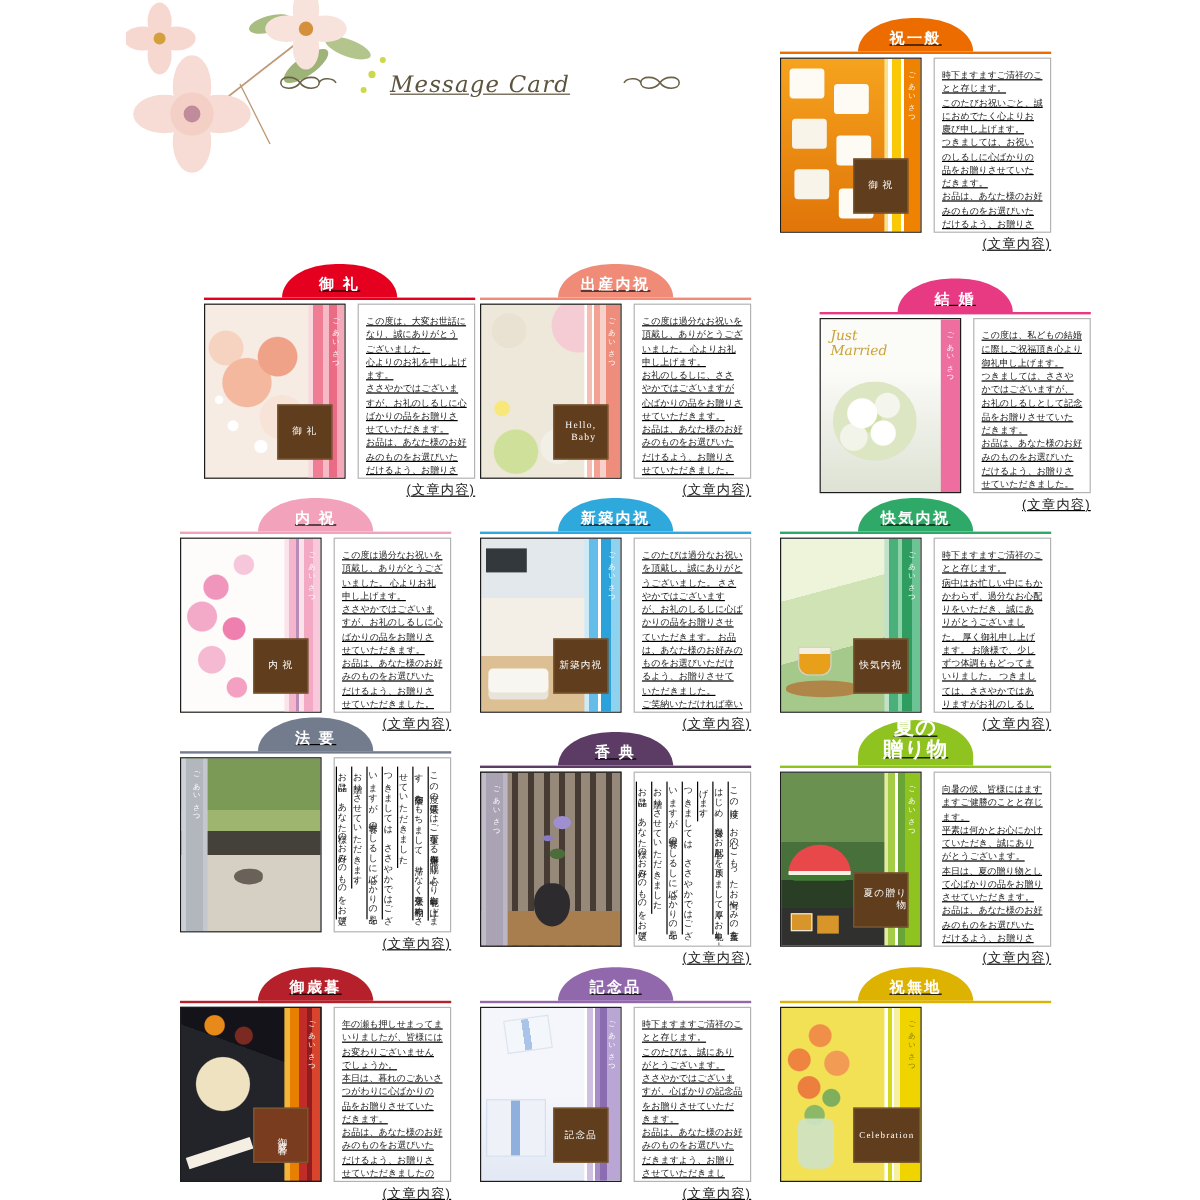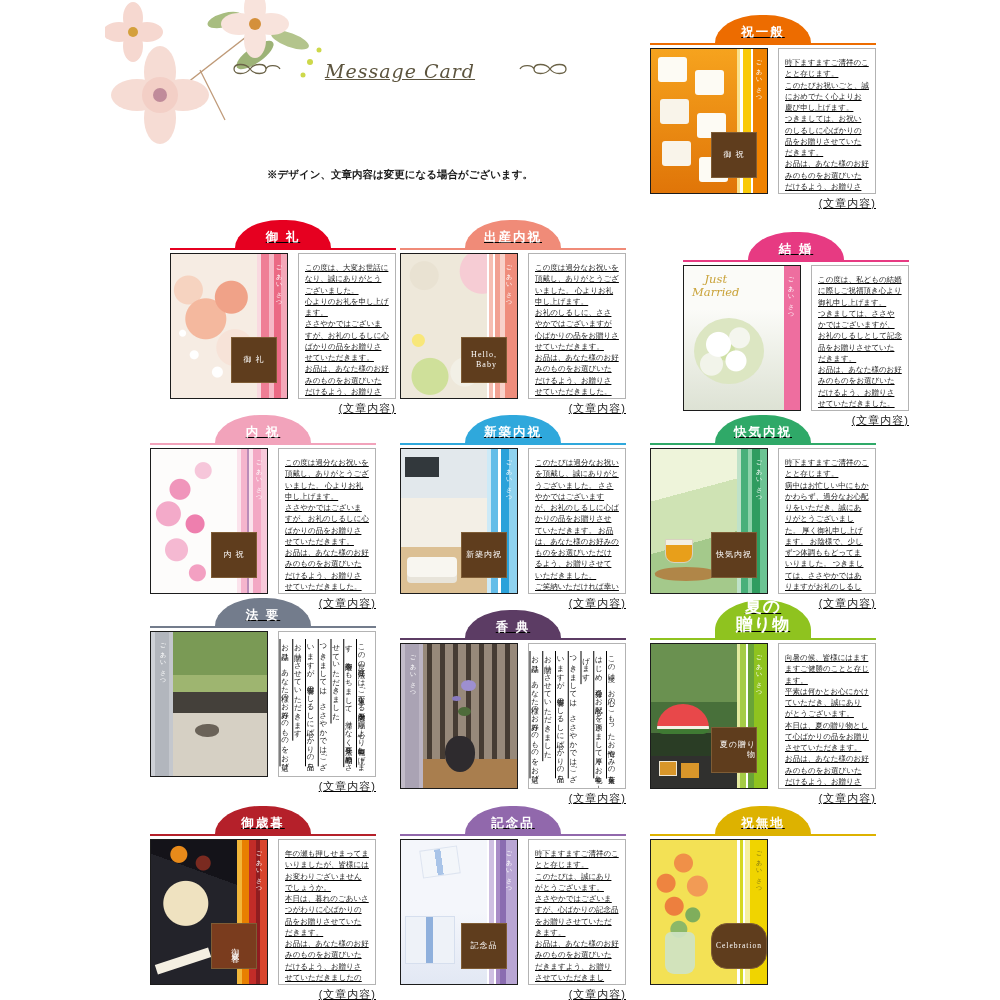--- a/index.html
+++ b/index.html
@@ -33,21 +33,21 @@
   .left-strip .stripes{left:0;right:auto;width:22px;}
   .strip-label{position:absolute;top:7px;right:4px;writing-mode:vertical-rl;font-size:6px;
          letter-spacing:2px;color:#fff;z-index:3;}
   .left-strip .strip-label{left:7px;right:auto;color:#fff;}
   .plate{position:absolute;left:60px;top:48px;width:46px;height:46px;background:#5f3d1d;
          border:1px solid #7e5c35;box-sizing:border-box;color:#fff;display:flex;align-items:center;
          justify-content:center;text-align:right;font-family:"Liberation Serif",serif;
          font-size:8px;letter-spacing:1px;line-height:1.3;white-space:pre-line;z-index:2;margin-top:35px;}
   .plate:empty{display:none;}
   .caption{position:absolute;left:8px;top:7px;font-family:"DejaVu Serif",serif;font-style:italic;
-         color:#c9a238;font-size:11.5px;line-height:1.15;white-space:pre-line;z-index:2;text-align:center;}
+         color:#c9a238;font-size:11.5px;line-height:1.15;white-space:pre-line;z-index:2;}
   .caption:empty{display:none;}
   .textbox{flex:1;border:1px solid #b3b3b3;background:#fff;padding:8px 6px;box-sizing:border-box;
          font-family:"Liberation Serif",serif;font-size:7.5px;line-height:1.5;color:#1b1b1b;
          white-space:pre-line;overflow:hidden;height:146px;}
   .textbox.vert{writing-mode:vertical-rl;line-height:1.7;padding:7px 8px;}
   .content-label{text-align:right;font-size:11px;color:#222;margin-top:2px;letter-spacing:1px;}
 
   
   .ph0{background:linear-gradient(180deg,#f6a31e,#e07508);}
   .ph0::before{content:"";position:absolute;left:7px;top:8px;width:29px;height:25px;background:#fdfbf4;border-radius:3px;
@@ -149,21 +149,21 @@
       radial-gradient(circle at 28% 16%,#f09048 0 9px,rgba(0,0,0,0) 10px),
       radial-gradient(circle at 13% 30%,#ee8440 0 9px,rgba(0,0,0,0) 10px),
       radial-gradient(circle at 40% 32%,#f29b55 0 10px,rgba(0,0,0,0) 11px),
       radial-gradient(circle at 20% 46%,#ed7f3e 0 9px,rgba(0,0,0,0) 10px),
       radial-gradient(circle at 36% 52%,#7fae5c 0 7px,rgba(0,0,0,0) 8px),
       radial-gradient(circle at 24% 62%,#8cb868 0 8px,rgba(0,0,0,0) 9px);}
   .ph12::before{content:"";position:absolute;left:14px;bottom:10px;width:30px;height:42px;background:#cfe3c4;
       border-radius:6px 6px 9px 9px;opacity:.92;}
   .ph12 .stripes{background:linear-gradient(90deg,#ffffff 0 3px,#d6d820 3px 6px,#ffffff 6px 8px,#f7f0a0 8px 13px,#f0d400 13px 30px);}
   .ph12 .strip-label{color:#857a10;}
-  .ph12 .plate{width:56px;font-size:7.5px;border-radius:16px;}
+  .ph12 .plate{width:56px;font-size:7.5px;}
 </style>
 </head>
 <body>
 
 <div class="page">
 
   <div class="floral">
     <svg width="260" height="145" viewBox="0 0 260 145">
       <g stroke="none">
         <line x1="60" y1="100" x2="150" y2="30" stroke="#bf9a78" stroke-width="1.5"></line>
@@ -206,21 +206,20 @@
           <path d="M4 8 C4 2 16 2 20 8 C24 14 36 14 36 8 C36 2 24 2 20 8 C16 14 4 14 4 8 Z M36 8 C38 3 48 4 50 8" fill="none" stroke="#6b6348" stroke-width="1.3"></path>
         </svg>
     </span>
     <span class="script-title">Message Card</span>
     <span class="flourish">
       <svg width="52" height="16" viewBox="0 0 52 16">
           <path d="M48 8 C48 2 36 2 32 8 C28 14 16 14 16 8 C16 2 28 2 32 8 C36 14 48 14 48 8 Z M16 8 C14 3 4 4 2 8" fill="none" stroke="#6b6348" stroke-width="1.3"></path>
         </svg>
     </span>
   </div>
-  <div class="subnote">※デザイン、文章内容は変更になる場合がございます。</div>
 
   <div class="card" style="left: 650px; top: 15px; --accent: #ed6c00;">
     <div class="pill"><span>祝一般</span></div>
     <div class="rule"></div>
     <div class="body">
       <div class="photo ph0">
         <div class="stripes"></div>
         <div class="strip-label">ごあいさつ</div>
         <div class="plate">御 祝</div>
       </div>

